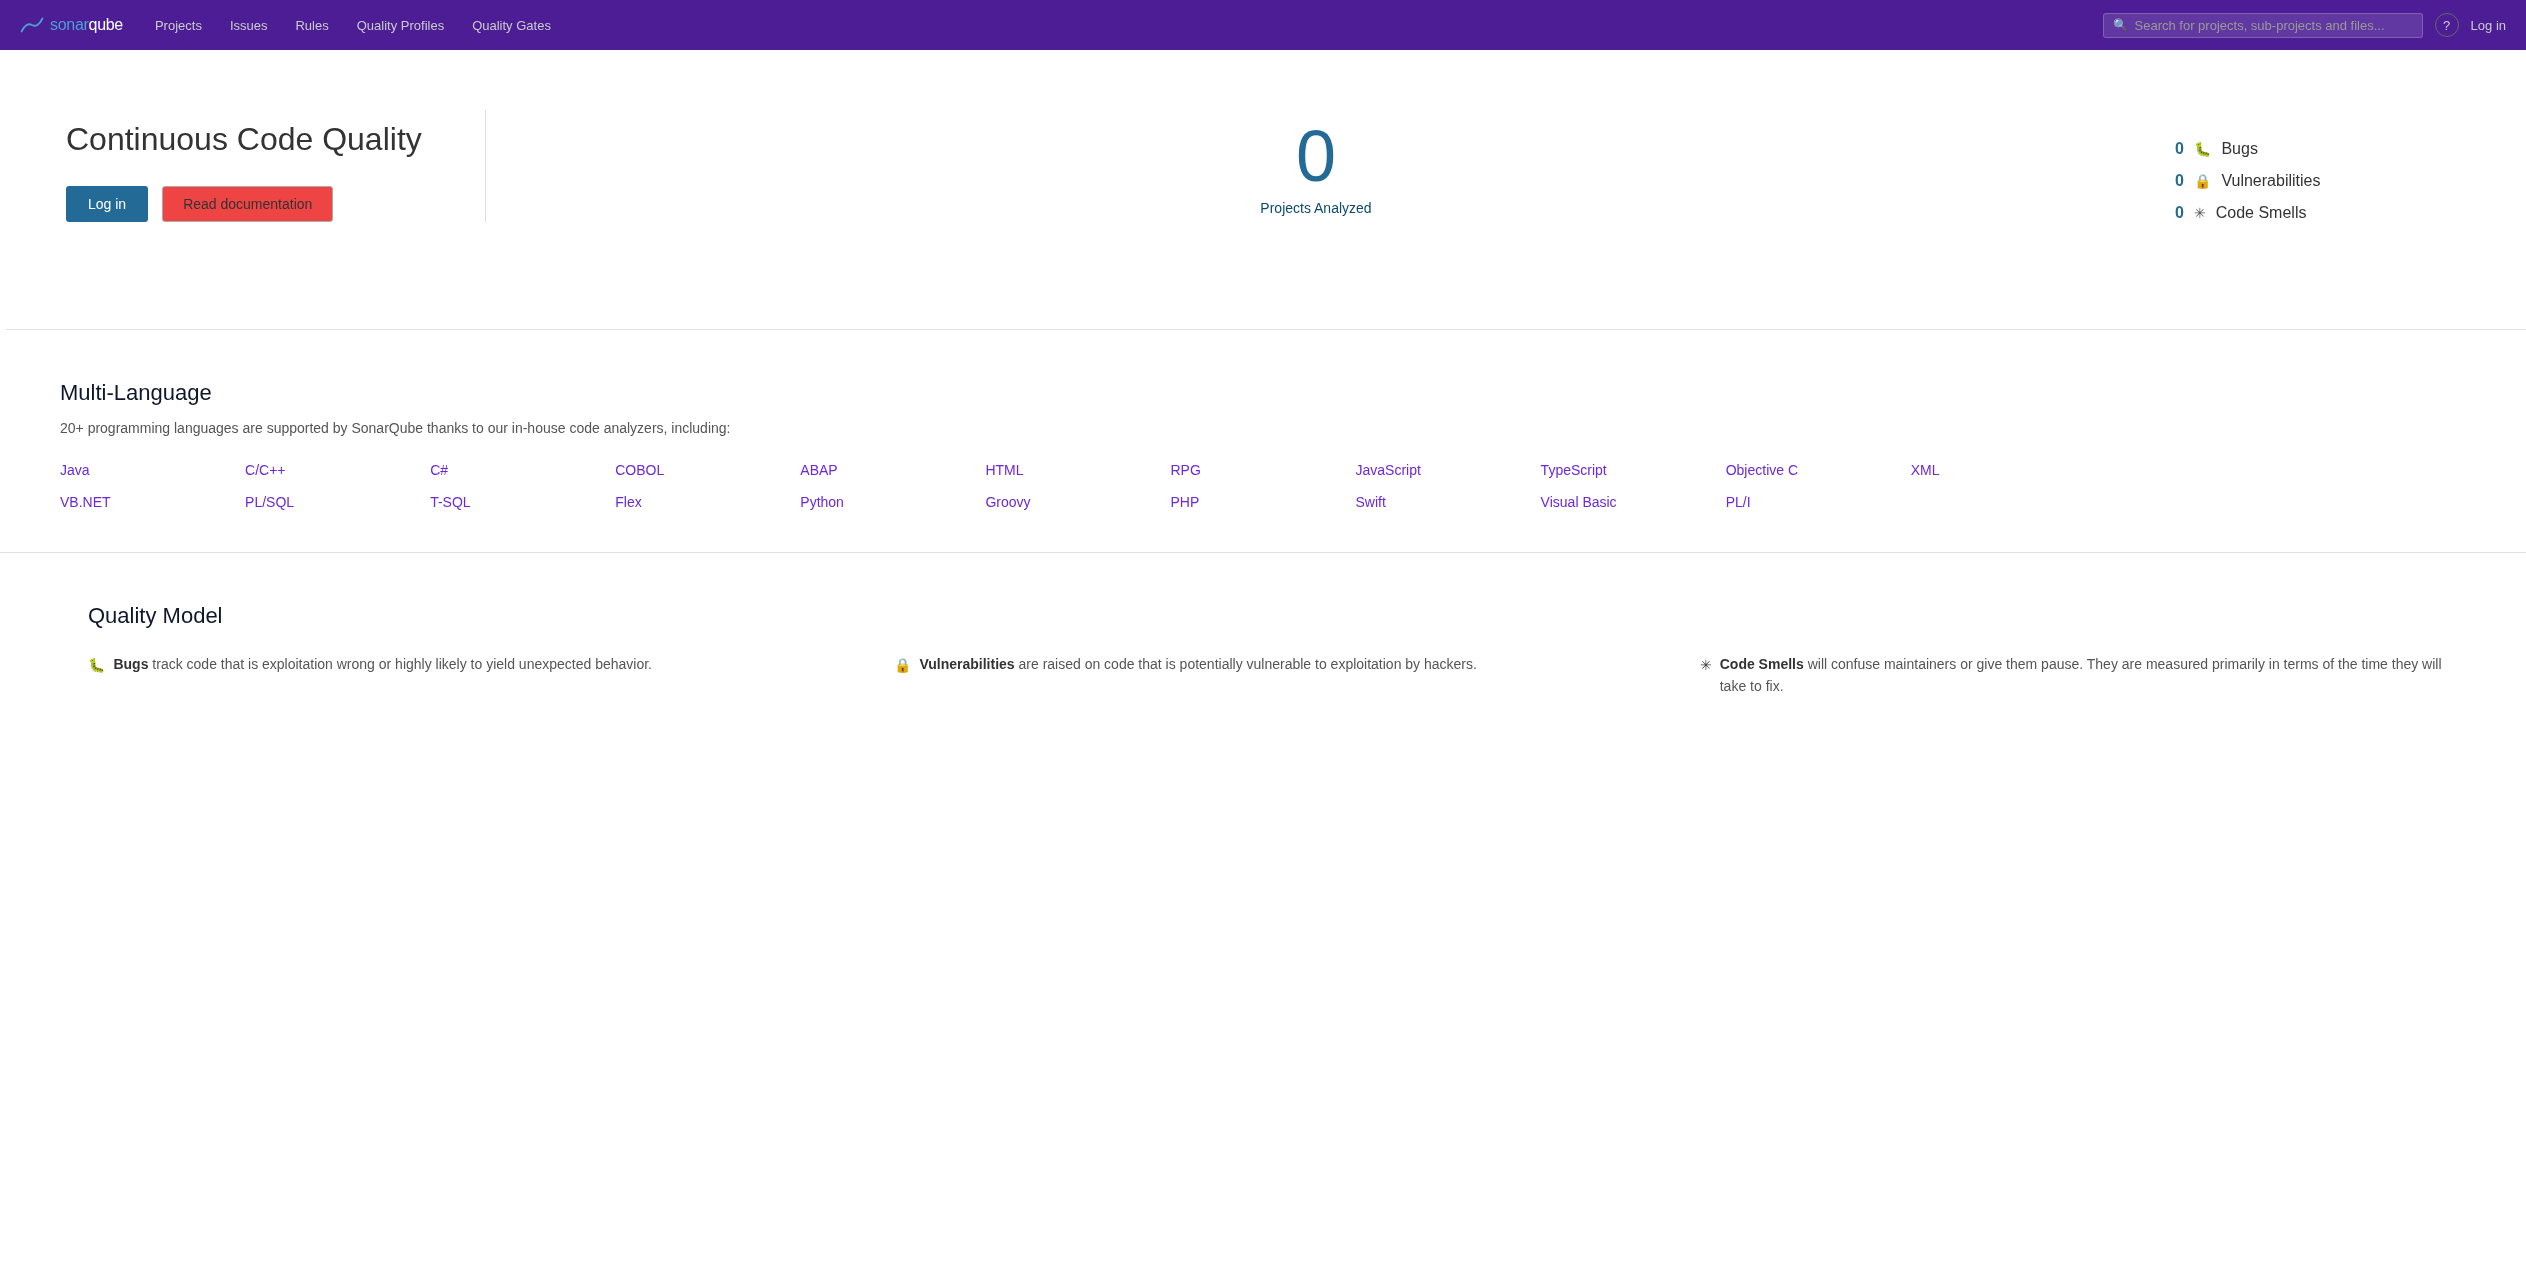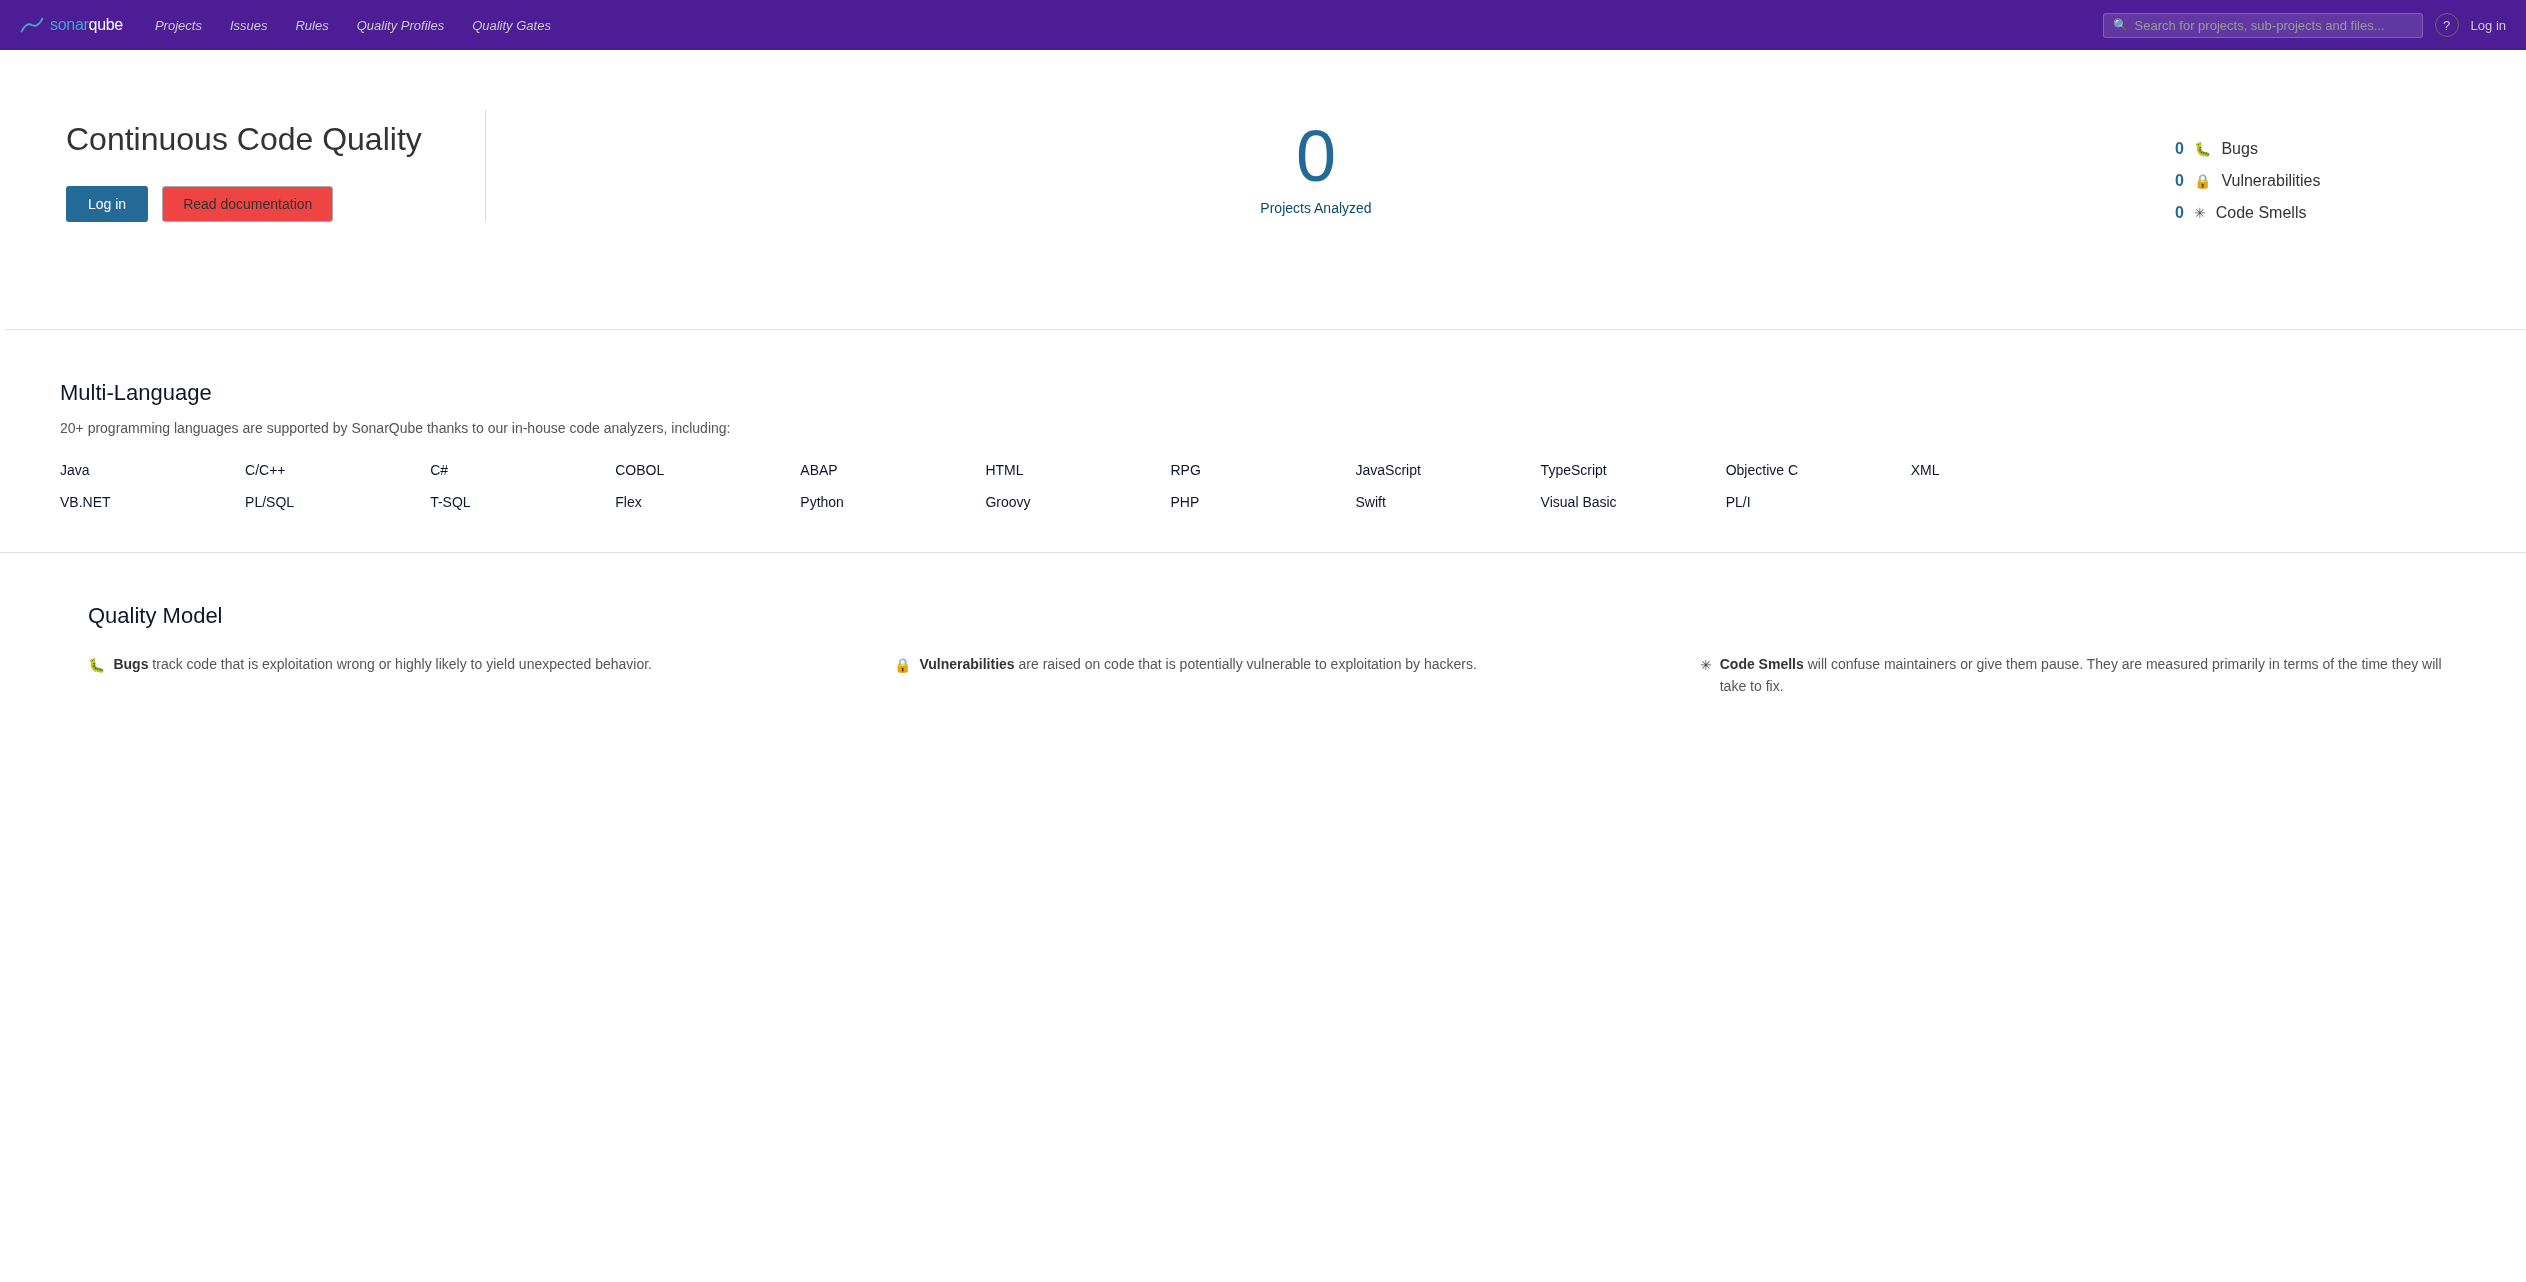--- a/index.html
+++ b/index.html
@@ -41,21 +41,20 @@
     }
     .nav-link {
       color: #ccc;
       text-decoration: none;
       padding: 0 12px;
       height: 33px;
       display: flex;
       align-items: center;
       font-size: 13px;
       cursor: pointer;
-      font-style: italic;
     }
     .navbar-right {
       display: flex;
       align-items: center;
       gap: 12px;
     }
     .search-box {
       display: flex;
       align-items: center;
       background: rgba(255,255,255,0.12);
@@ -211,21 +210,21 @@
       font-size: 14px;
       color: #555;
       margin-bottom: 24px;
     }
     .languages-grid {
       display: grid;
       grid-template-columns: repeat(13, 1fr);
       gap: 12px 0;
     }
     .lang-link {
-      color: #0f172a;
+      color: #6d28d9;
       font-size: 14px;
       text-decoration: none;
       cursor: pointer;
       padding: 2px 0;
     }
 
     
     .quality-section {
       padding: 50px 60px 60px 60px;
       margin-left: 28px;

